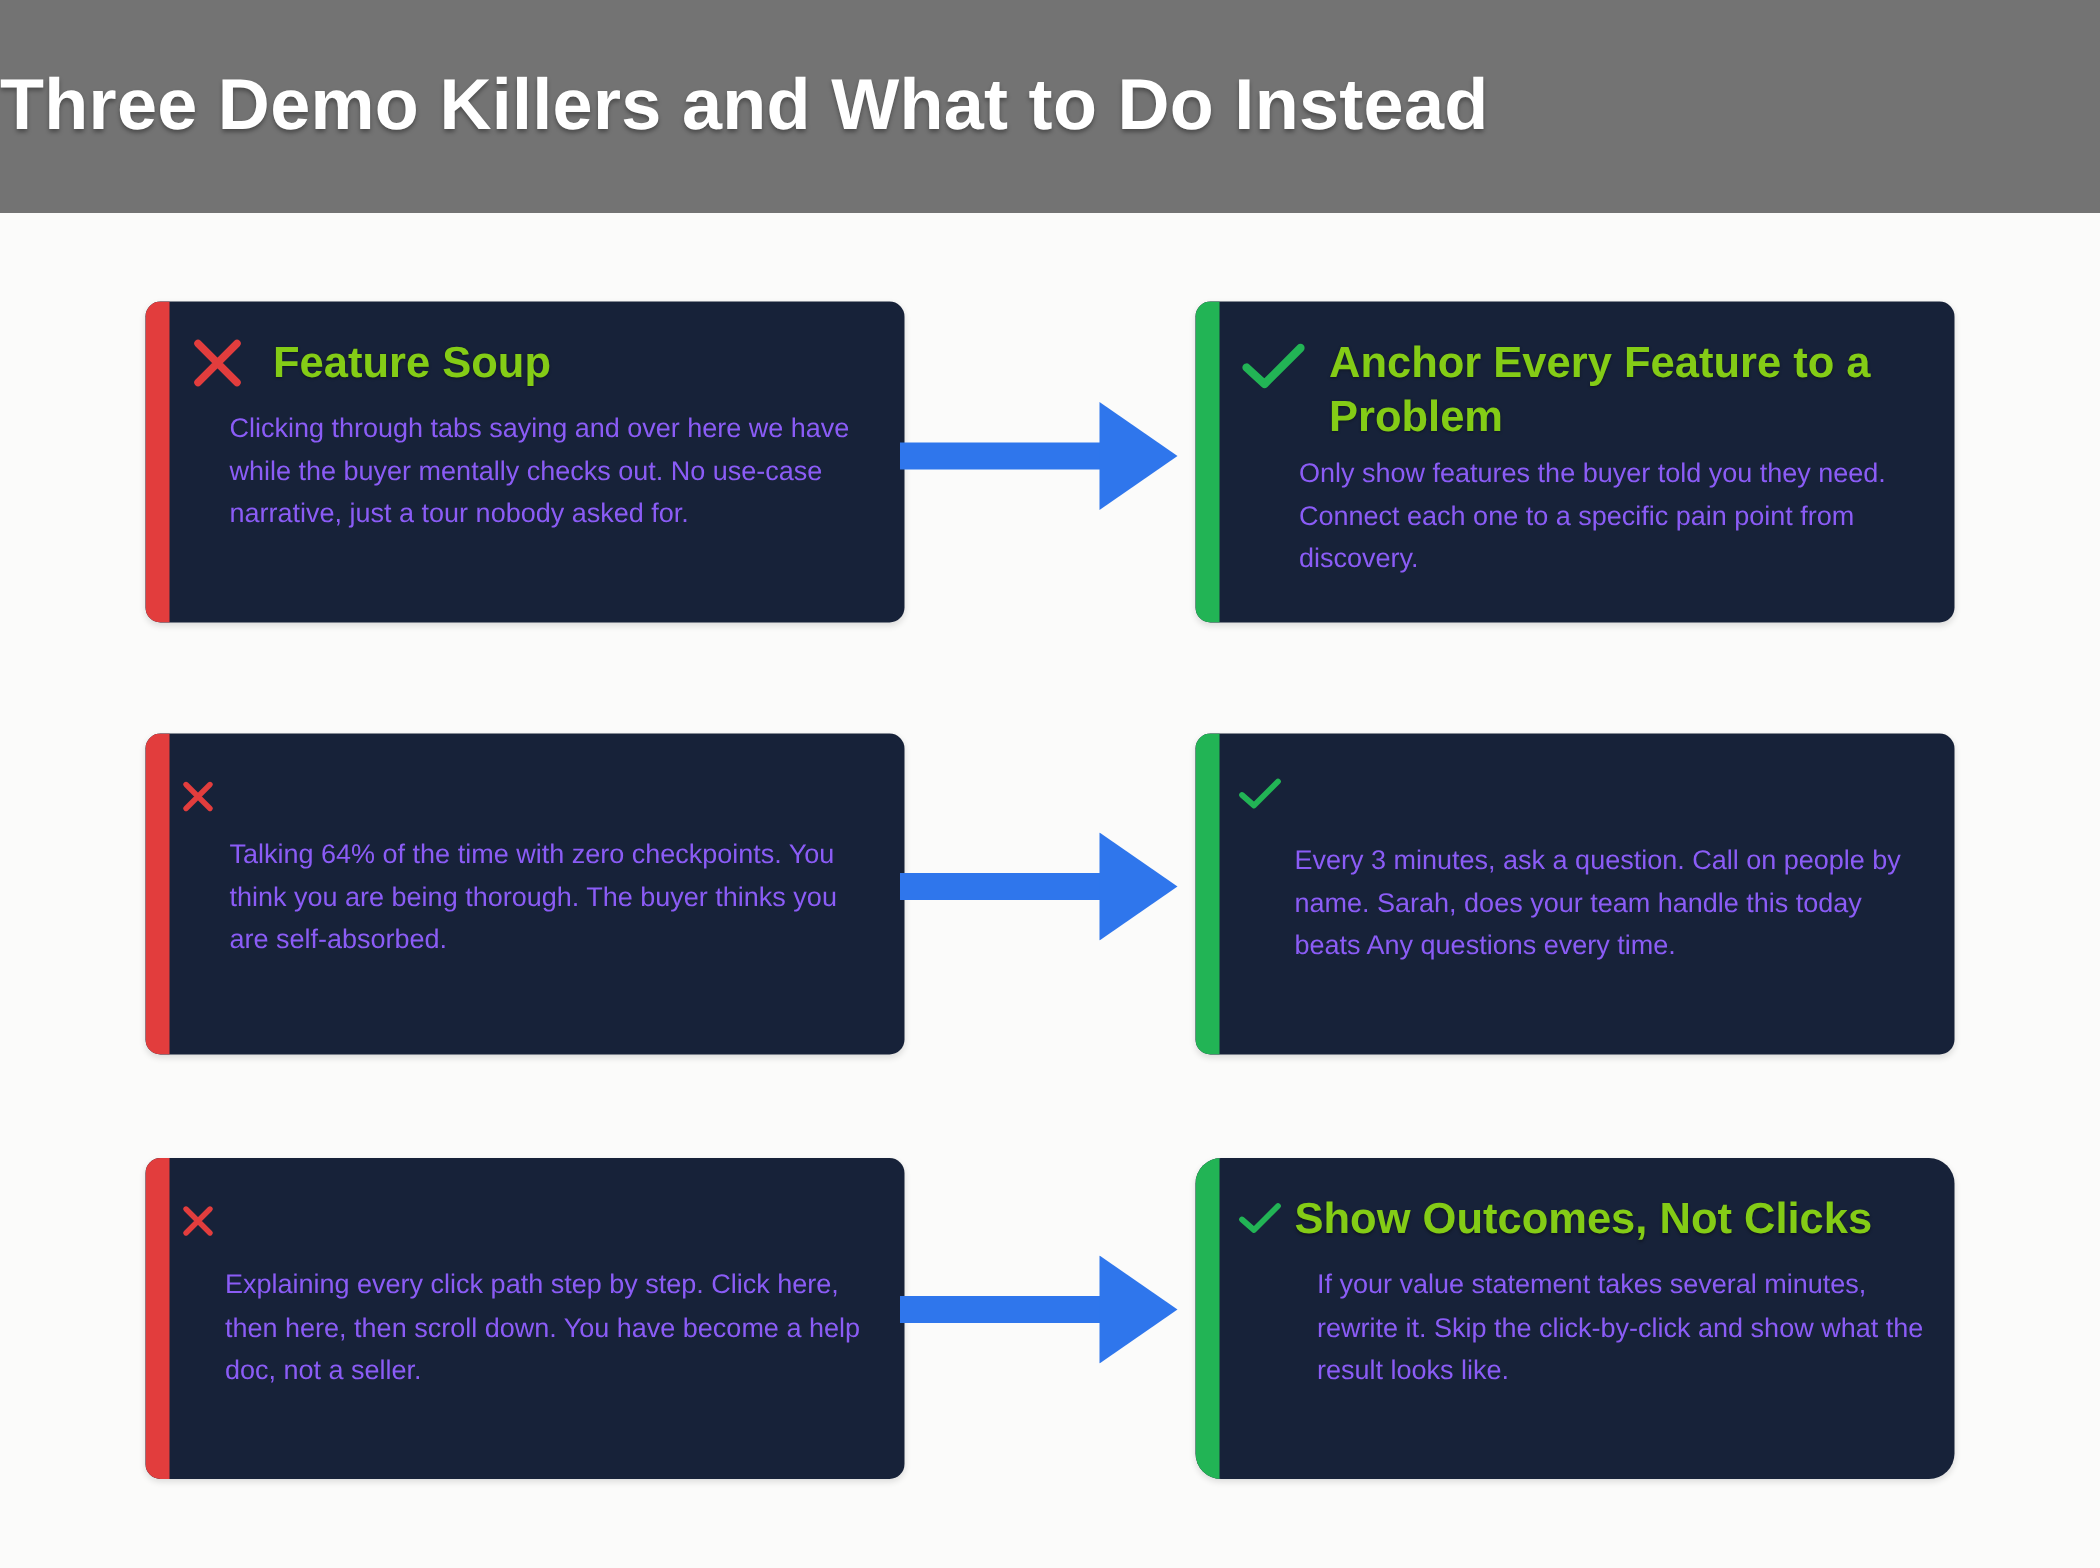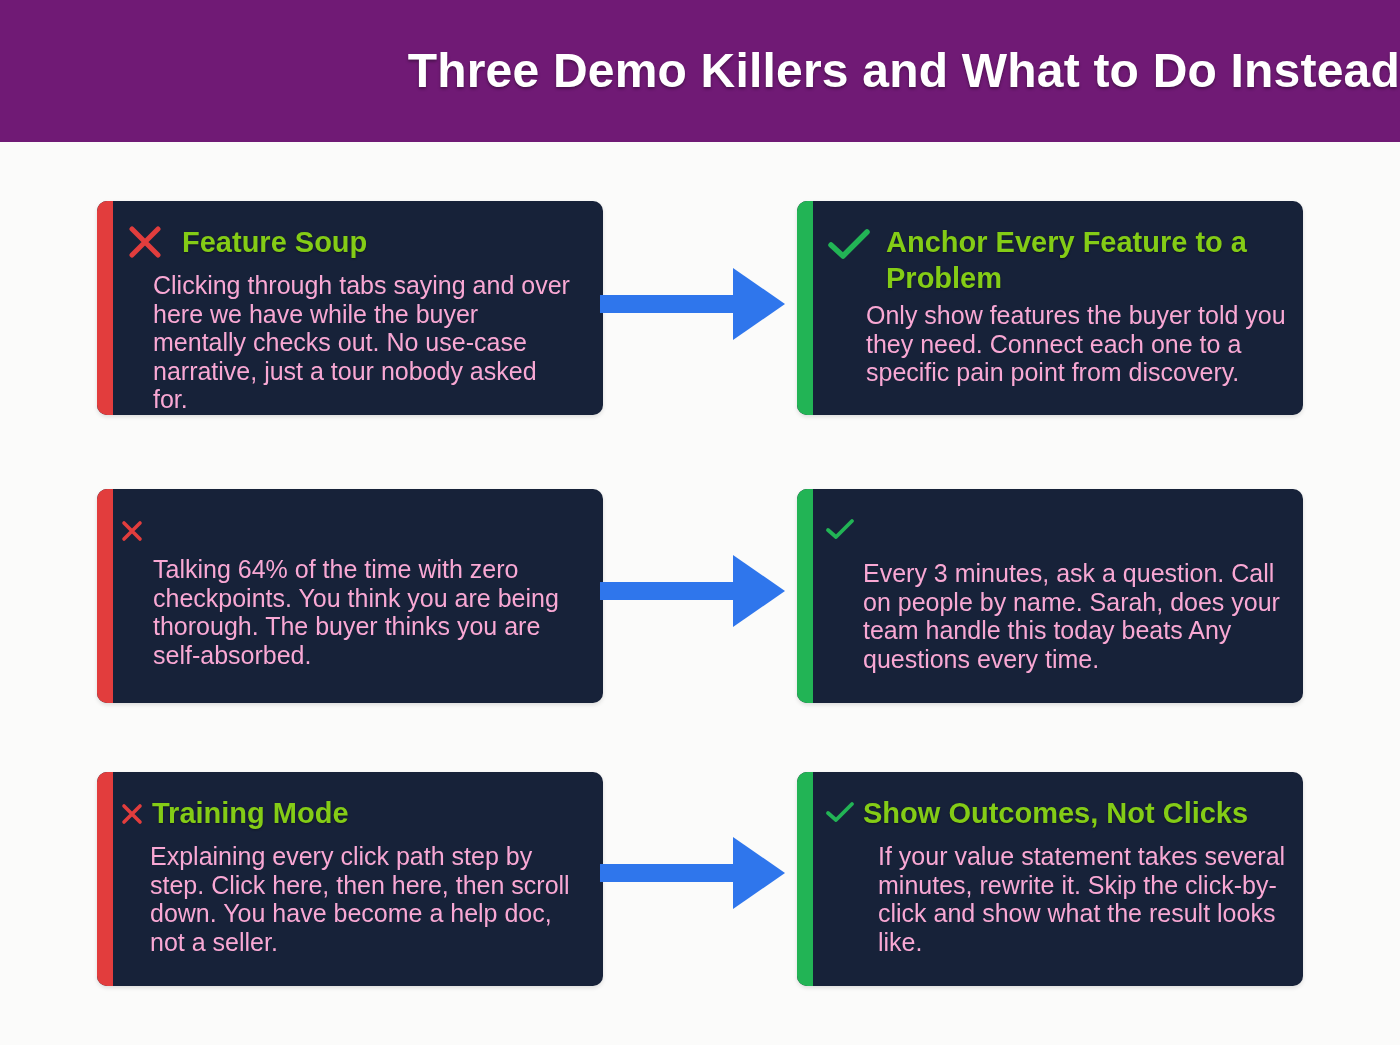--- a/index.html
+++ b/index.html
@@ -4,22 +4,22 @@
   <style>
     * { box-sizing: border-box; margin: 0; padding: 0; }
     html, body { width: 1400px; height: 1045px; overflow: hidden; }
     body {
       background: #fbfbfa;
       font-family: "Liberation Sans", "DejaVu Sans", sans-serif;
       position: relative;
     }
     .header {
       position: absolute; left: 0; top: 0; width: 1400px; height: 142px;
-      background: #701a75;
-      display: flex; align-items: center; justify-content: flex-end;
+      background: #737373;
+      display: flex; align-items: center; justify-content: flex-start;
     }
     .header h1 {
       color: #ffffff; font-size: 48px; font-weight: 700; letter-spacing: 0.2px;
       font-family: "Liberation Sans", "DejaVu Sans", sans-serif;
       text-shadow: 0 2px 3px rgba(0,0,0,0.35);
       margin-top: -2px;
     }
     .card {
       position: absolute; width: 506px; height: 214px;
       background: #172239;
@@ -30,21 +30,21 @@
     .card .stripe {
       position: absolute; left: 0; top: 0; bottom: 0; width: 16px;
     }
     .card.bad .stripe { background: #e23d3d; }
     .card.good .stripe { background: #22b455; }
     .card .title {
       position: absolute; color: #84cc16; font-weight: 700; font-size: 29px;
       line-height: 36px; text-shadow: 0 1px 2px rgba(0,0,0,0.4);
     }
     .card .body {
-      position: absolute; color: #f9a8d4; font-size: 25px; line-height: 28.5px;
+      position: absolute; color: #8b5cf6; font-size: 18px; line-height: 28.5px;
       font-weight: 400;
     }
     .icon { position: absolute; }
     .arrow { position: absolute; width: 190px; height: 72px; }
   </style>
 </head>
 <body>
 
 <div class="header">
   <h1>Three Demo Killers and What to Do Instead</h1>
@@ -92,29 +92,28 @@
     <path d="M3 13 L11 20 L27 4" stroke="#22b455" stroke-width="3.8" stroke-linecap="round" stroke-linejoin="round" fill="none"></path>
   </svg>
   <div class="body" style="left:66px; top:70px; width:420px;">Every 3 minutes, ask a question. Call on people by name. Sarah, does your team handle this today beats Any questions every time.</div>
 </div>
 
 <div class="card bad" style="left:97px; top:772px;">
   <div class="stripe"></div>
   <svg class="icon" style="left:24px; top:31px;" width="22" height="22" viewBox="0 0 22 22">
     <path d="M3 3 L19 19 M19 3 L3 19" stroke="#e23d3d" stroke-width="3.6" stroke-linecap="round" fill="none"></path>
   </svg>
-  <div class="title" style="left:55px; top:23px;">Training Mode</div>
   <div class="body" style="left:53px; top:70px; width:432px;">Explaining every click path step by step. Click here, then here, then scroll down. You have become a help doc, not a seller.</div>
 </div>
 
 <svg class="arrow" style="left:600px; top:837px;" viewBox="0 0 190 72">
   <rect x="0" y="27" width="136" height="18" fill="#2f76ec"></rect>
   <polygon points="133,0 185,36 133,72" fill="#2f76ec"></polygon>
 </svg>
 
-<div class="card good" style="left:797px; top:772px;">
+<div class="card good" style="left:797px; top:772px;border-radius:17px;">
   <div class="stripe"></div>
   <svg class="icon" style="left:28px; top:28px;" width="30" height="24" viewBox="0 0 30 24">
     <path d="M3 13 L11 20 L27 4" stroke="#22b455" stroke-width="3.8" stroke-linecap="round" stroke-linejoin="round" fill="none"></path>
   </svg>
   <div class="title" style="left:66px; top:23px;">Show Outcomes, Not Clicks</div>
   <div class="body" style="left:66px; top:70px; width:410px;margin-left:15px;">If your value statement takes several minutes, rewrite it. Skip the click-by-click and show what the result looks like.</div>
 </div>
 
 </body></html>

